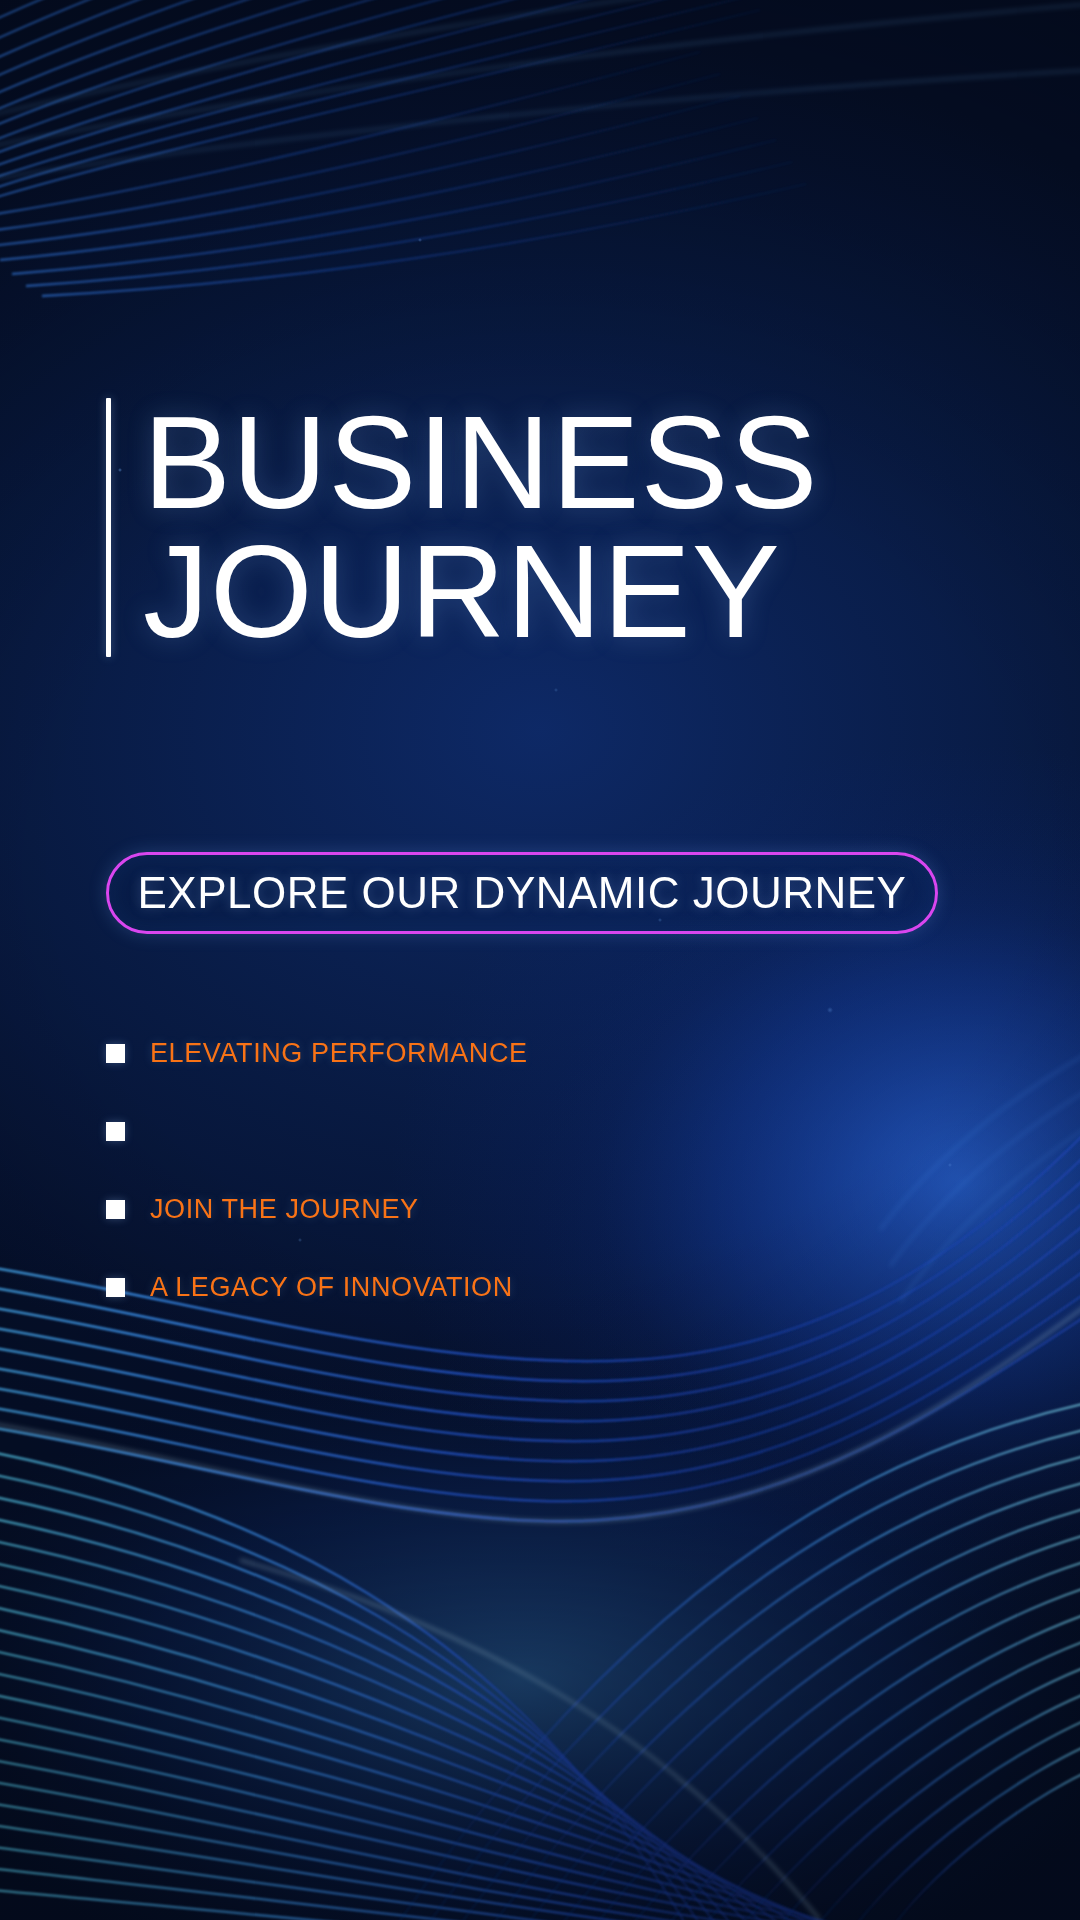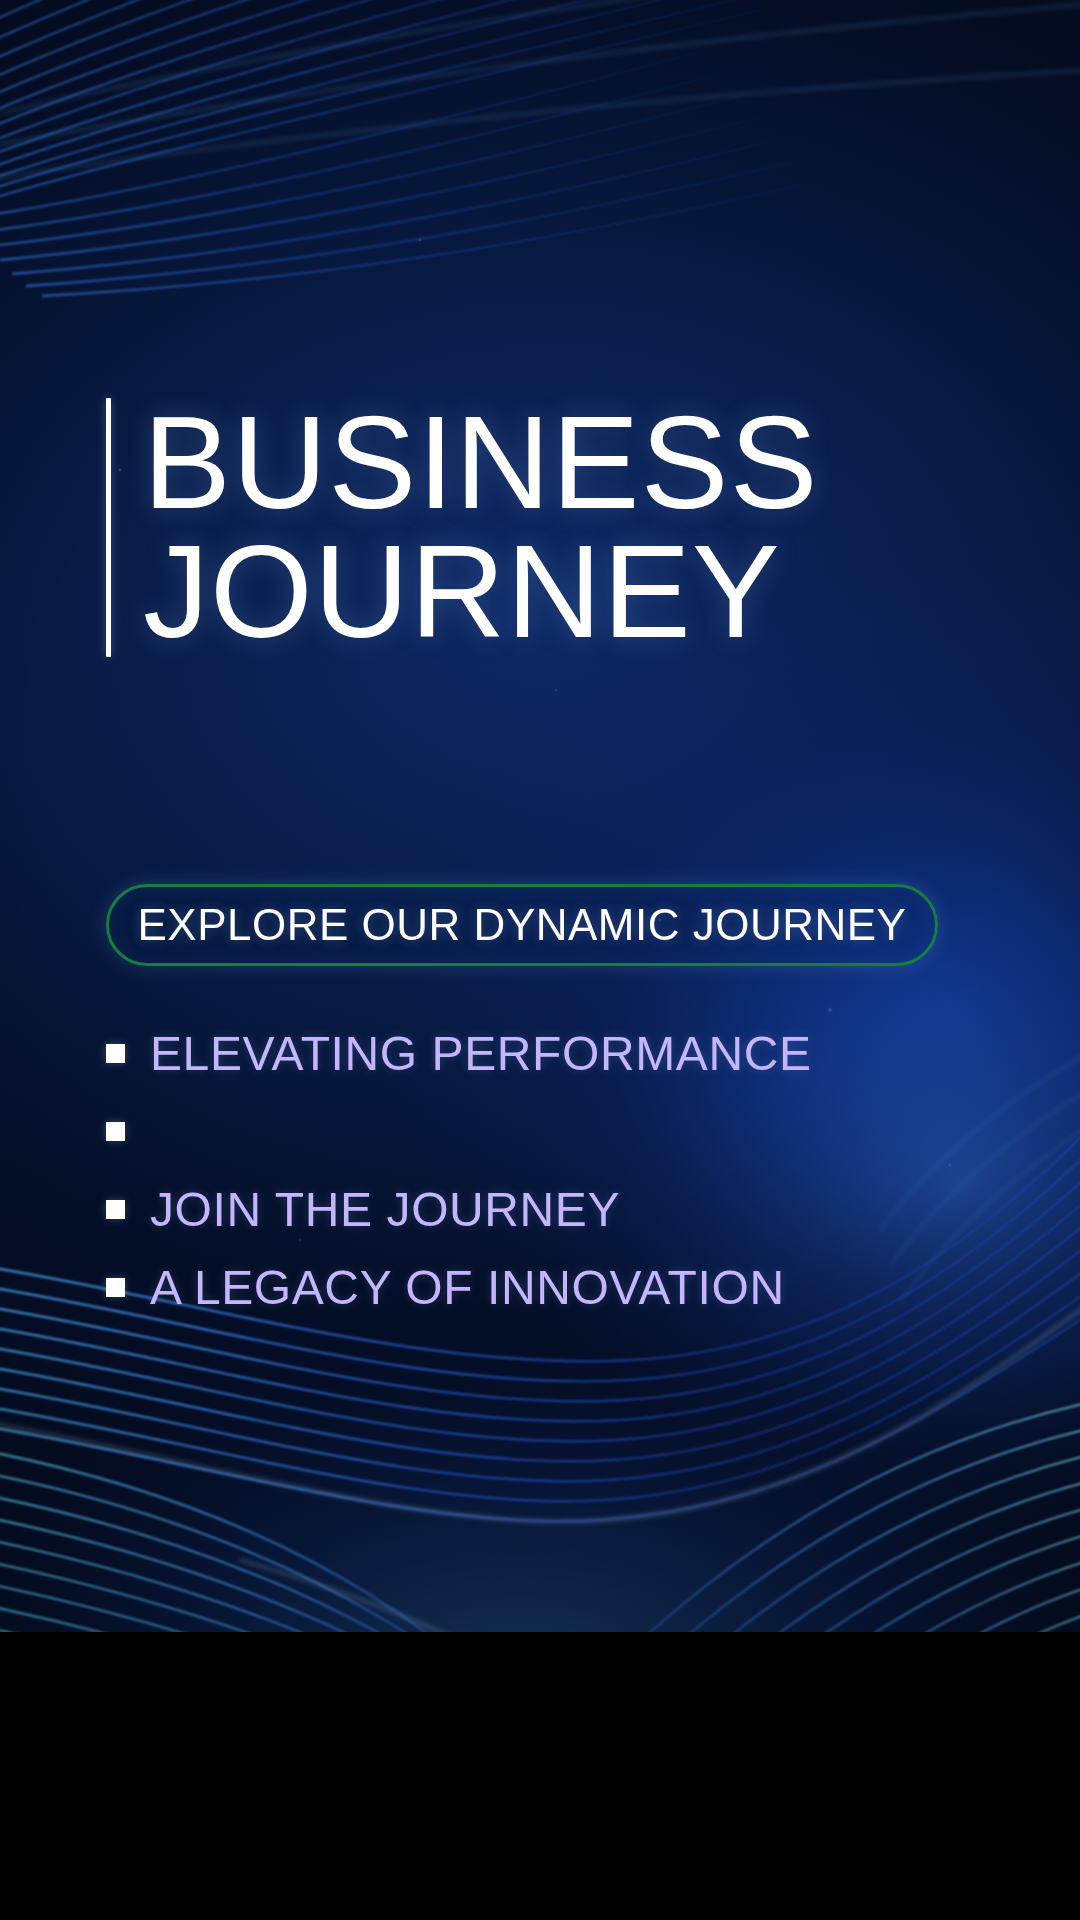--- a/index.html
+++ b/index.html
@@ -8,21 +8,21 @@
     background: #000;
   }
   body {
     width: 1080px;
     height: 1920px;
     overflow: hidden;
   }
   .poster {
     position: relative;
     width: 1080px;
-    height: 1632px;
+    height: 1920px;
     overflow: hidden;
     background: #081a40;
     font-family: "Liberation Sans", sans-serif;
   }
 
   
   .bg-base {
     position: absolute;
     inset: 0;
     background:
@@ -89,25 +89,25 @@
     line-height: 0.98;
     font-weight: 400;
     letter-spacing: 1px;
     white-space: nowrap;
     text-shadow: 0 0 26px rgba(140,190,255,0.25);
   }
 
   .cta {
     position: absolute;
     left: 106px;
-    top: 884px;
+    top: 852px;
     width: 832px;
     height: 82px;
     box-sizing: border-box;
-    border: 3px solid #15803d;
+    border: 3px solid #d946ef;
     border-radius: 42px;
     display: flex;
     align-items: center;
     justify-content: center;
     background: rgba(10,32,80,0.15);
     box-shadow: 0 0 18px rgba(120,175,255,0.22), inset 0 0 22px rgba(60,120,220,0.10);
   }
   .cta-label {
     color: #ffffff;
     font-size: 44px;
@@ -130,22 +130,22 @@
   }
   .bullet-marker {
     width: 19px;
     height: 19px;
     background: #ffffff;
     margin-right: 25px;
     flex: 0 0 auto;
     box-shadow: 0 0 8px rgba(150,195,255,0.3);
   }
   .bullet-label {
-    color: #c4b5fd;
-    font-size: 48px;
+    color: #f97316;
+    font-size: 27px;
     letter-spacing: 0.6px;
     white-space: nowrap;
     text-shadow: 0 0 10px rgba(150,195,255,0.22);
   }
 </style>
 </head>
 <body>
 
 <div class="poster">
 

